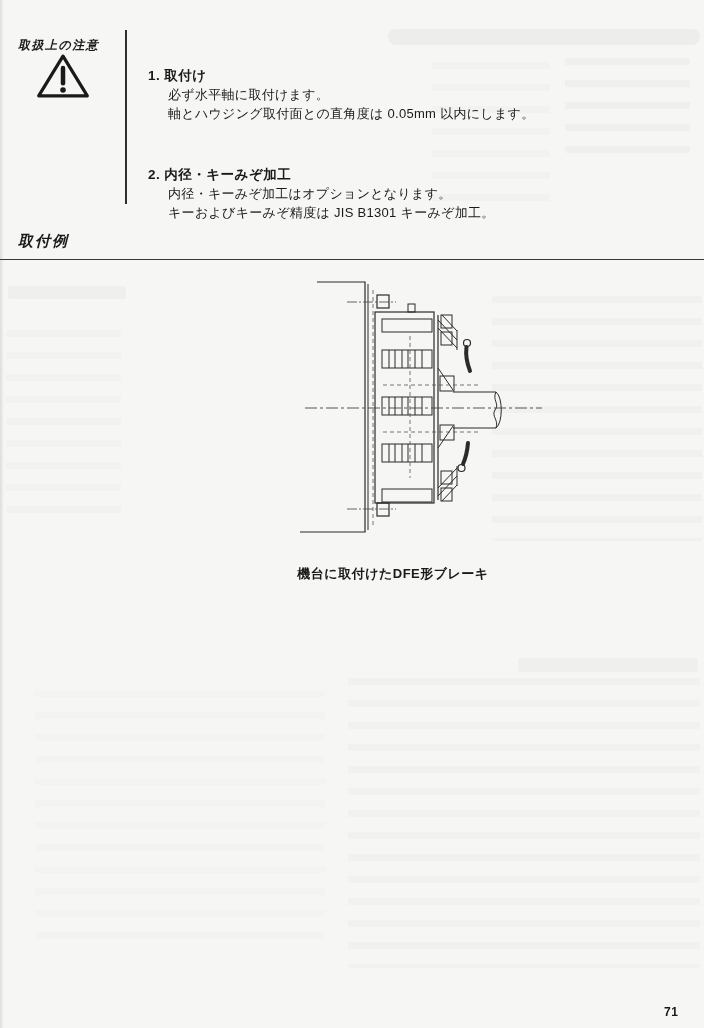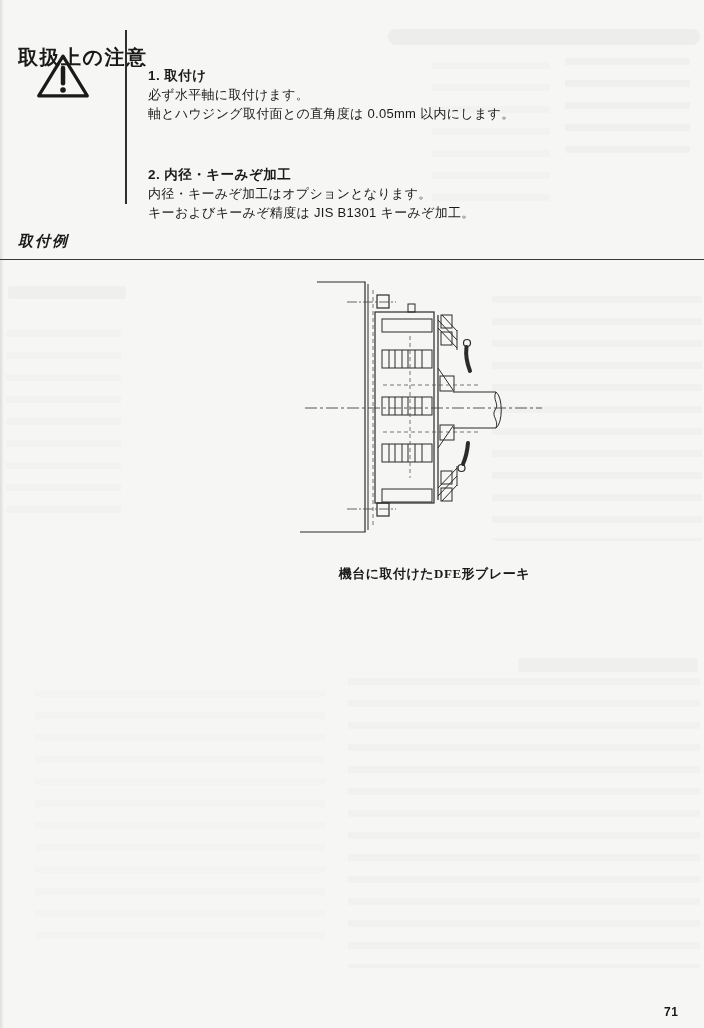--- a/index.html
+++ b/index.html
@@ -13,38 +13,38 @@
   .page{position:absolute;inset:0;}
   .edge-shade{position:absolute;left:0;top:0;bottom:0;width:4px;
     background:linear-gradient(to right,#ddddda,rgba(246,246,244,0));}
 
   
   .ghost{position:absolute;background:#e7e7e5;border-radius:3px;pointer-events:none;}
   .ghost-rows{position:absolute;border-radius:2px;pointer-events:none;
     background:repeating-linear-gradient(to bottom,#e6e6e4 0 7px,rgba(0,0,0,0) 7px 22px);}
 
   
-  .prec-heading{position:absolute;left:18px;top:27px;font-size:20px;font-weight:bold;
-    letter-spacing:1.5px;white-space:nowrap;}
+  .prec-heading{position:absolute;left:18px;top:27px;font-size:12px;font-weight:bold;
+    letter-spacing:1.5px;white-space:nowrap;font-style:italic;}
   .warning-icon{position:absolute;left:36px;top:52px;width:54px;height:48px;}
   .v-divider{position:absolute;left:125px;top:30px;width:2px;height:174px;background:#2e2e2e;}
   .notes{position:absolute;left:148px;top:24px;width:548px;}
   .note-item{margin-bottom:8px;}
   .note-head{font-size:13.5px;font-weight:bold;line-height:20px;letter-spacing:.5px;white-space:nowrap;margin-top:42px;}
   .note-head .num{margin-right:4px;}
-  .note-line{font-size:13px;line-height:18.5px;letter-spacing:.3px;white-space:nowrap;}
+  .note-line{font-size:13px;line-height:18.5px;margin-left:20px;letter-spacing:.3px;white-space:nowrap;}
 
   
   .example-heading{position:absolute;left:18px;top:220px;font-size:15px;font-weight:bold;
     letter-spacing:2px;white-space:nowrap;font-style:italic;}
   .example-rule{position:absolute;left:0;top:259px;width:704px;height:0;
     border:none;border-top:1.5px solid #3a3a3a;margin:0;}
   .drawing-svg{position:absolute;left:290px;top:265px;width:265px;height:285px;}
-  .caption{position:absolute;left:280px;top:552px;width:250px;text-align:right;
-    font-size:13px;font-weight:bold;letter-spacing:.5px;white-space:nowrap;font-family:Liberation Serif, serif;}
+  .caption{position:absolute;left:268px;top:552px;width:250px;text-align:center;
+    font-size:13px;font-weight:bold;letter-spacing:.5px;white-space:nowrap;}
 
   .page-number{position:absolute;left:664px;top:1005px;font-size:12px;font-weight:bold;
     letter-spacing:.5px;}
 </style>
 </head>
 <body>
 
 <div class="page">
 
   <div class="edge-shade"></div>

